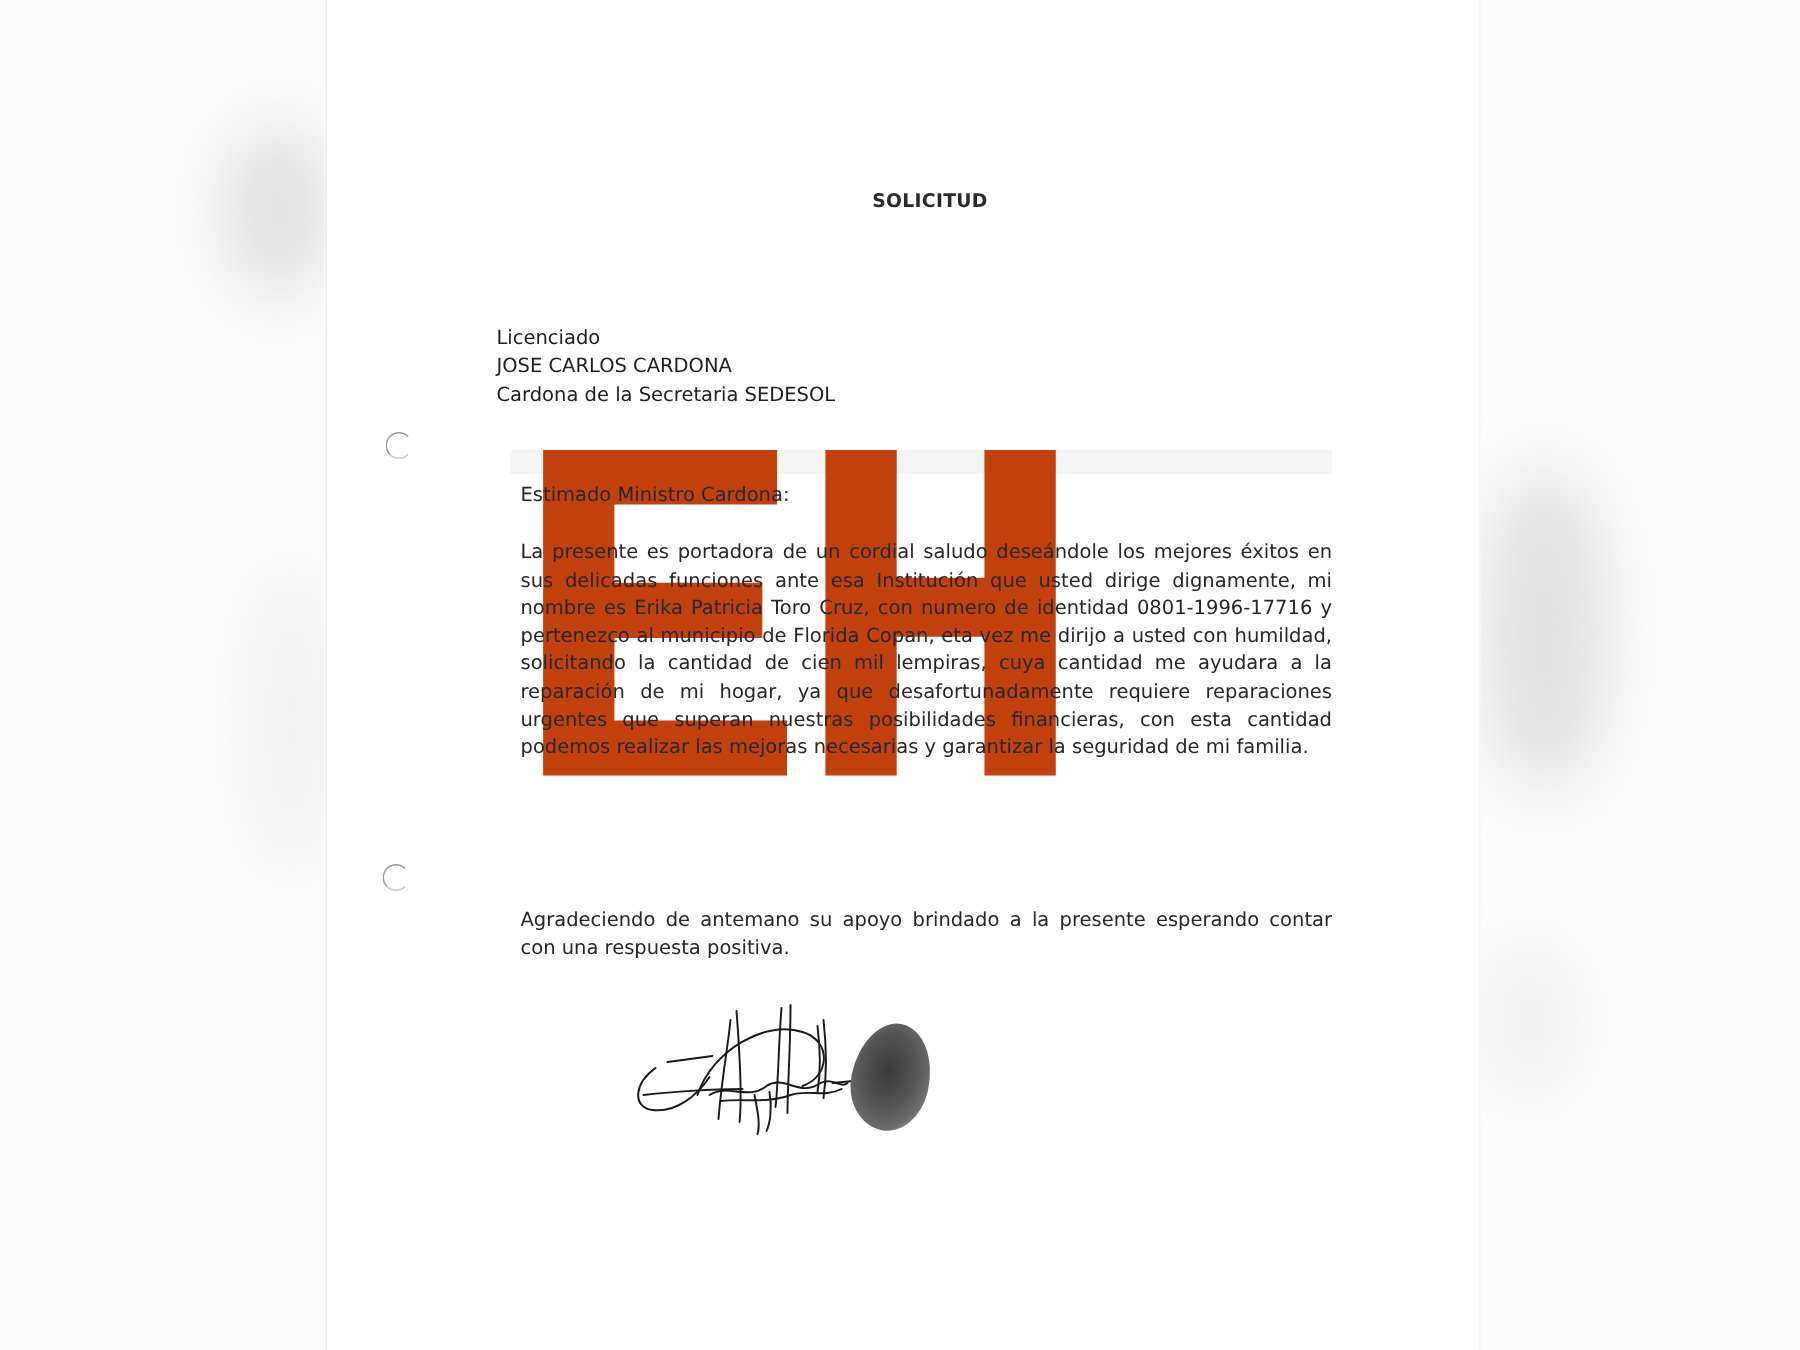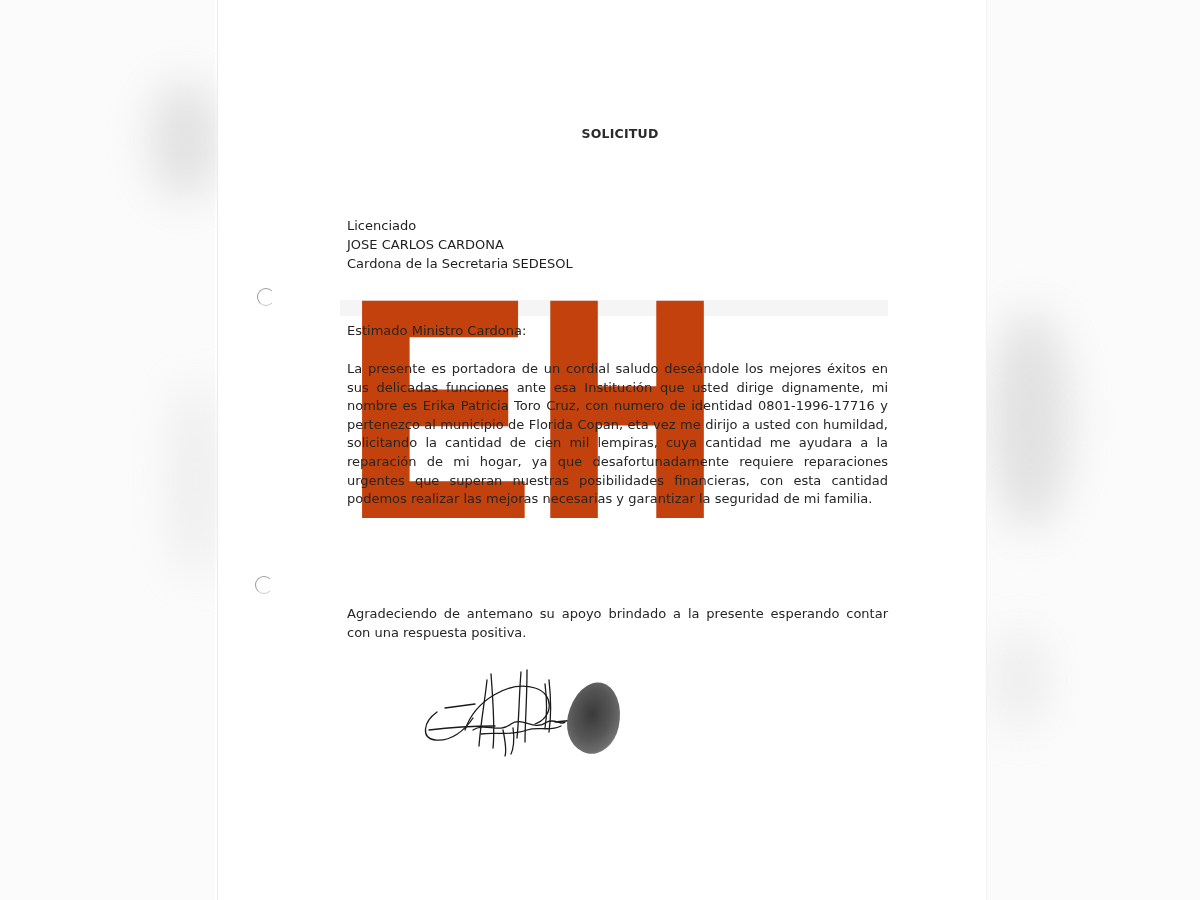--- a/index.html
+++ b/index.html
@@ -36,21 +36,21 @@
     }
     .wm-band {
       position: absolute; left: 340px; top: 300px; width: 548px; height: 16px;
       background: #f5f5f5;
     }
     .title {
       position: absolute; left: 0; width: 1240px; top: 126px; text-align: center;
       font-size: 12.5px; font-weight: bold; color: #2a2a2a; letter-spacing: 0.2px;
     }
     .addressee {
-      position: absolute; left: 347px; top: 216px;
+      position: absolute; left: 331px; top: 216px;
       font-size: 13px; line-height: 19px; color: #1e1e1e;
     }
     .addressee .name { font-weight: normal; }
     .text {
       position: absolute; left: 347px; width: 541px;
       font-size: 13px; line-height: 18.6px; color: #262626;
       text-align: justify; font-weight: 500;
     }
     .salutation { top: 322px; }
     .body-para { top: 360px; }

